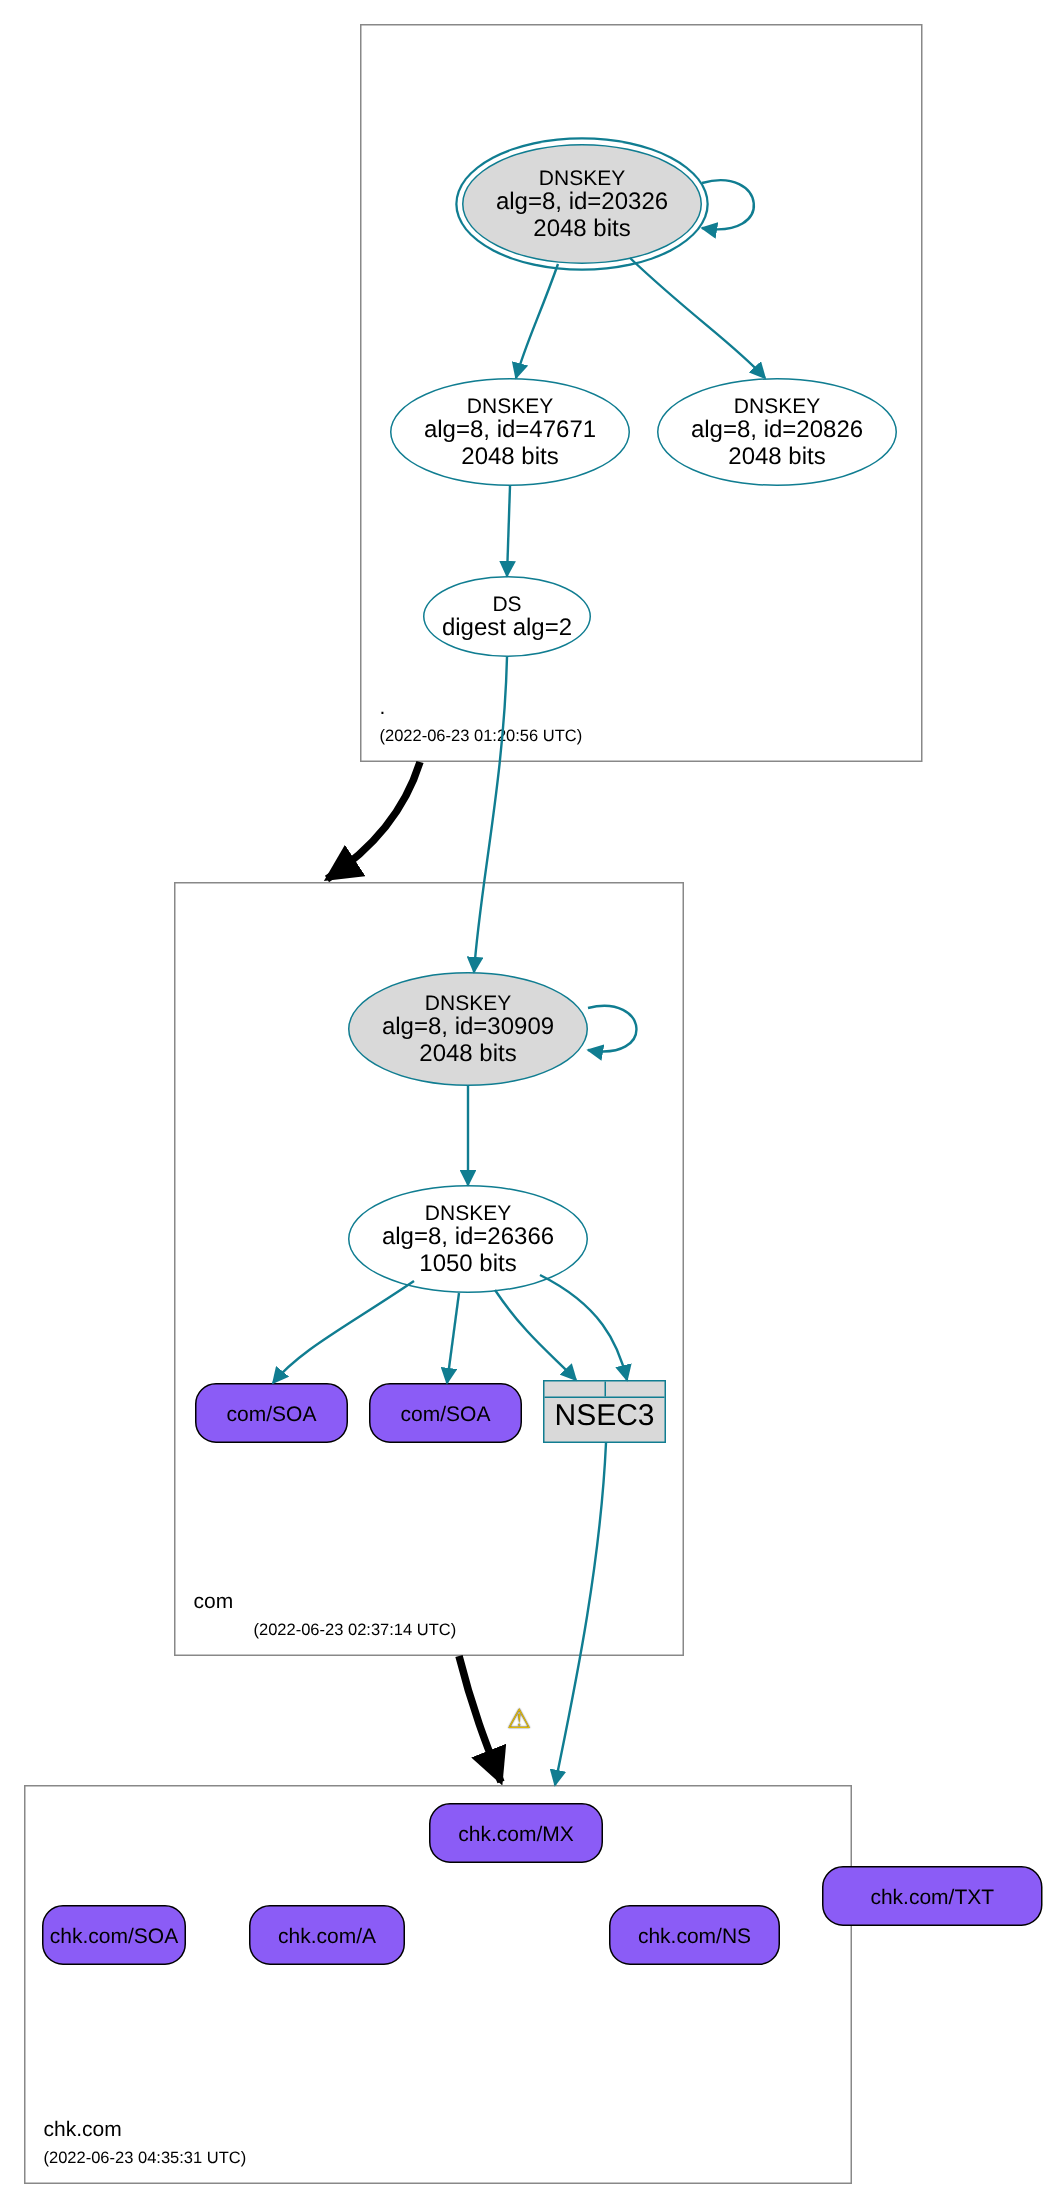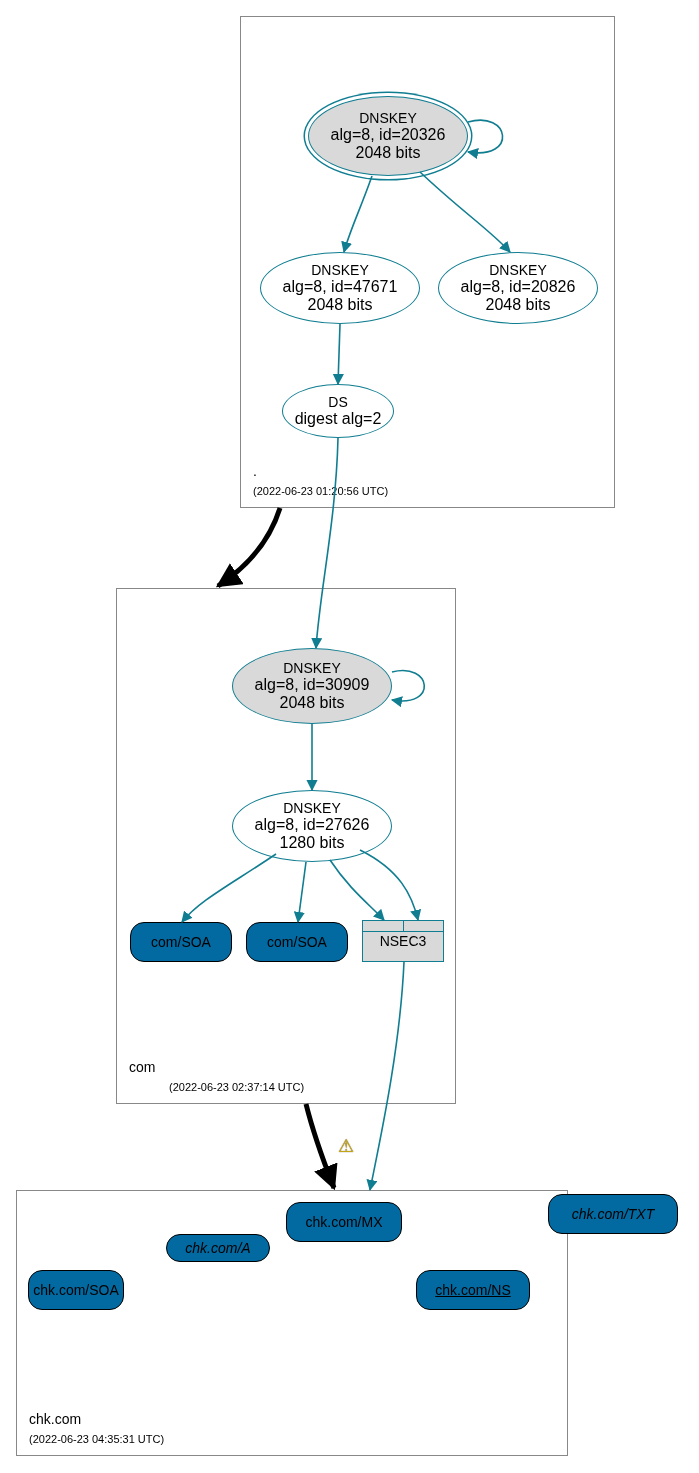--- a/index.html
+++ b/index.html
@@ -46,21 +46,21 @@
   }
   .ellipse.ksk {
     background: #d9d9d9;
   }
   .double-ring {
     box-shadow: 0 0 0 3px #fff, 0 0 0 4.5px #107d91;
   }
   .rect {
     border: 1.5px solid #000;
     border-radius: 14px;
-    background: #0369a1;
+    background: #8b5cf6;
     font-size: 14px;
   }
   .nsec3 {
     position: absolute;
     border: 1.5px solid #107d91;
     background: #d9d9d9;
     box-sizing: border-box;
   }
   .nsec3-top {
     position: absolute;
@@ -72,21 +72,21 @@
     content: "";
     position: absolute;
     left: 50%;
     top: 0; bottom: 0;
     border-left: 1.5px solid #107d91;
   }
   .nsec3 .lbl {
     position: absolute;
     top: 12px; left: 0; right: 0;
     text-align: center;
-    font-size: 14px;
+    font-size: 20px;
   }
   .title { font-size: 14px; }
   .sub   { font-size: 16px; }
   svg.edges {
     position: absolute;
     top: 0; left: 0;
     width: 699px; height: 1473px;
     pointer-events: none;
   }
 </style>
@@ -132,50 +132,50 @@
 </div>
 
 <div class="node ellipse ksk" style="left:232px; top:648px; width:160px; height:76px;">
   <div class="title">DNSKEY</div>
   <div class="sub">alg=8, id=30909</div>
   <div class="sub">2048 bits</div>
 </div>
 
 <div class="node ellipse" style="left:232px; top:790px; width:160px; height:72px;">
   <div class="title">DNSKEY</div>
-  <div class="sub">alg=8, id=27626</div>
-  <div class="sub">1280 bits</div>
+  <div class="sub">alg=8, id=26366</div>
+  <div class="sub">1050 bits</div>
 </div>
 
 <div class="node rect" style="left:130px; top:922px; width:102px; height:40px;">
   <span>com/SOA</span>
 </div>
 
 <div class="node rect" style="left:246px; top:922px; width:102px; height:40px;">
   <span>com/SOA</span>
 </div>
 
 <div class="nsec3" style="left:362px; top:920px; width:82px; height:42px;">
   <div class="nsec3-top"></div>
   <div class="lbl">NSEC3</div>
 </div>
 
 <div class="node rect" style="left:28px;  top:1270px; width:96px; height:40px;">
   <span>chk.com/SOA</span>
 </div>
-<div class="node rect" style="left:166px; top:1234px; width:104px; height:28px;font-style:italic;">
+<div class="node rect" style="left:166px; top:1270px; width:104px; height:40px;">
   <span>chk.com/A</span>
 </div>
 <div class="node rect" style="left:286px; top:1202px; width:116px; height:40px;">
   <span>chk.com/MX</span>
 </div>
-<div class="node rect" style="left:416px; top:1270px; width:114px; height:40px;text-decoration:underline;">
+<div class="node rect" style="left:406px; top:1270px; width:114px; height:40px;">
   <span>chk.com/NS</span>
 </div>
-<div class="node rect" style="left:548px; top:1194px; width:130px; height:40px;font-style:italic;">
+<div class="node rect" style="left:548px; top:1244px; width:147px; height:40px;">
   <span>chk.com/TXT</span>
 </div>
 
 <svg class="edges">
   <defs>
     <marker id="arr-teal" viewBox="0 0 10 10" refX="9" refY="5" markerWidth="7" markerHeight="7" orient="auto-start-reverse">
       <path d="M 0 0 L 10 5 L 0 10 z" fill="#107d91"></path>
     </marker>
     <marker id="arr-black" viewBox="0 0 10 10" refX="9" refY="5" markerWidth="5" markerHeight="5" orient="auto-start-reverse">
       <path d="M 0 0 L 10 5 L 0 10 z" fill="#000"></path>

